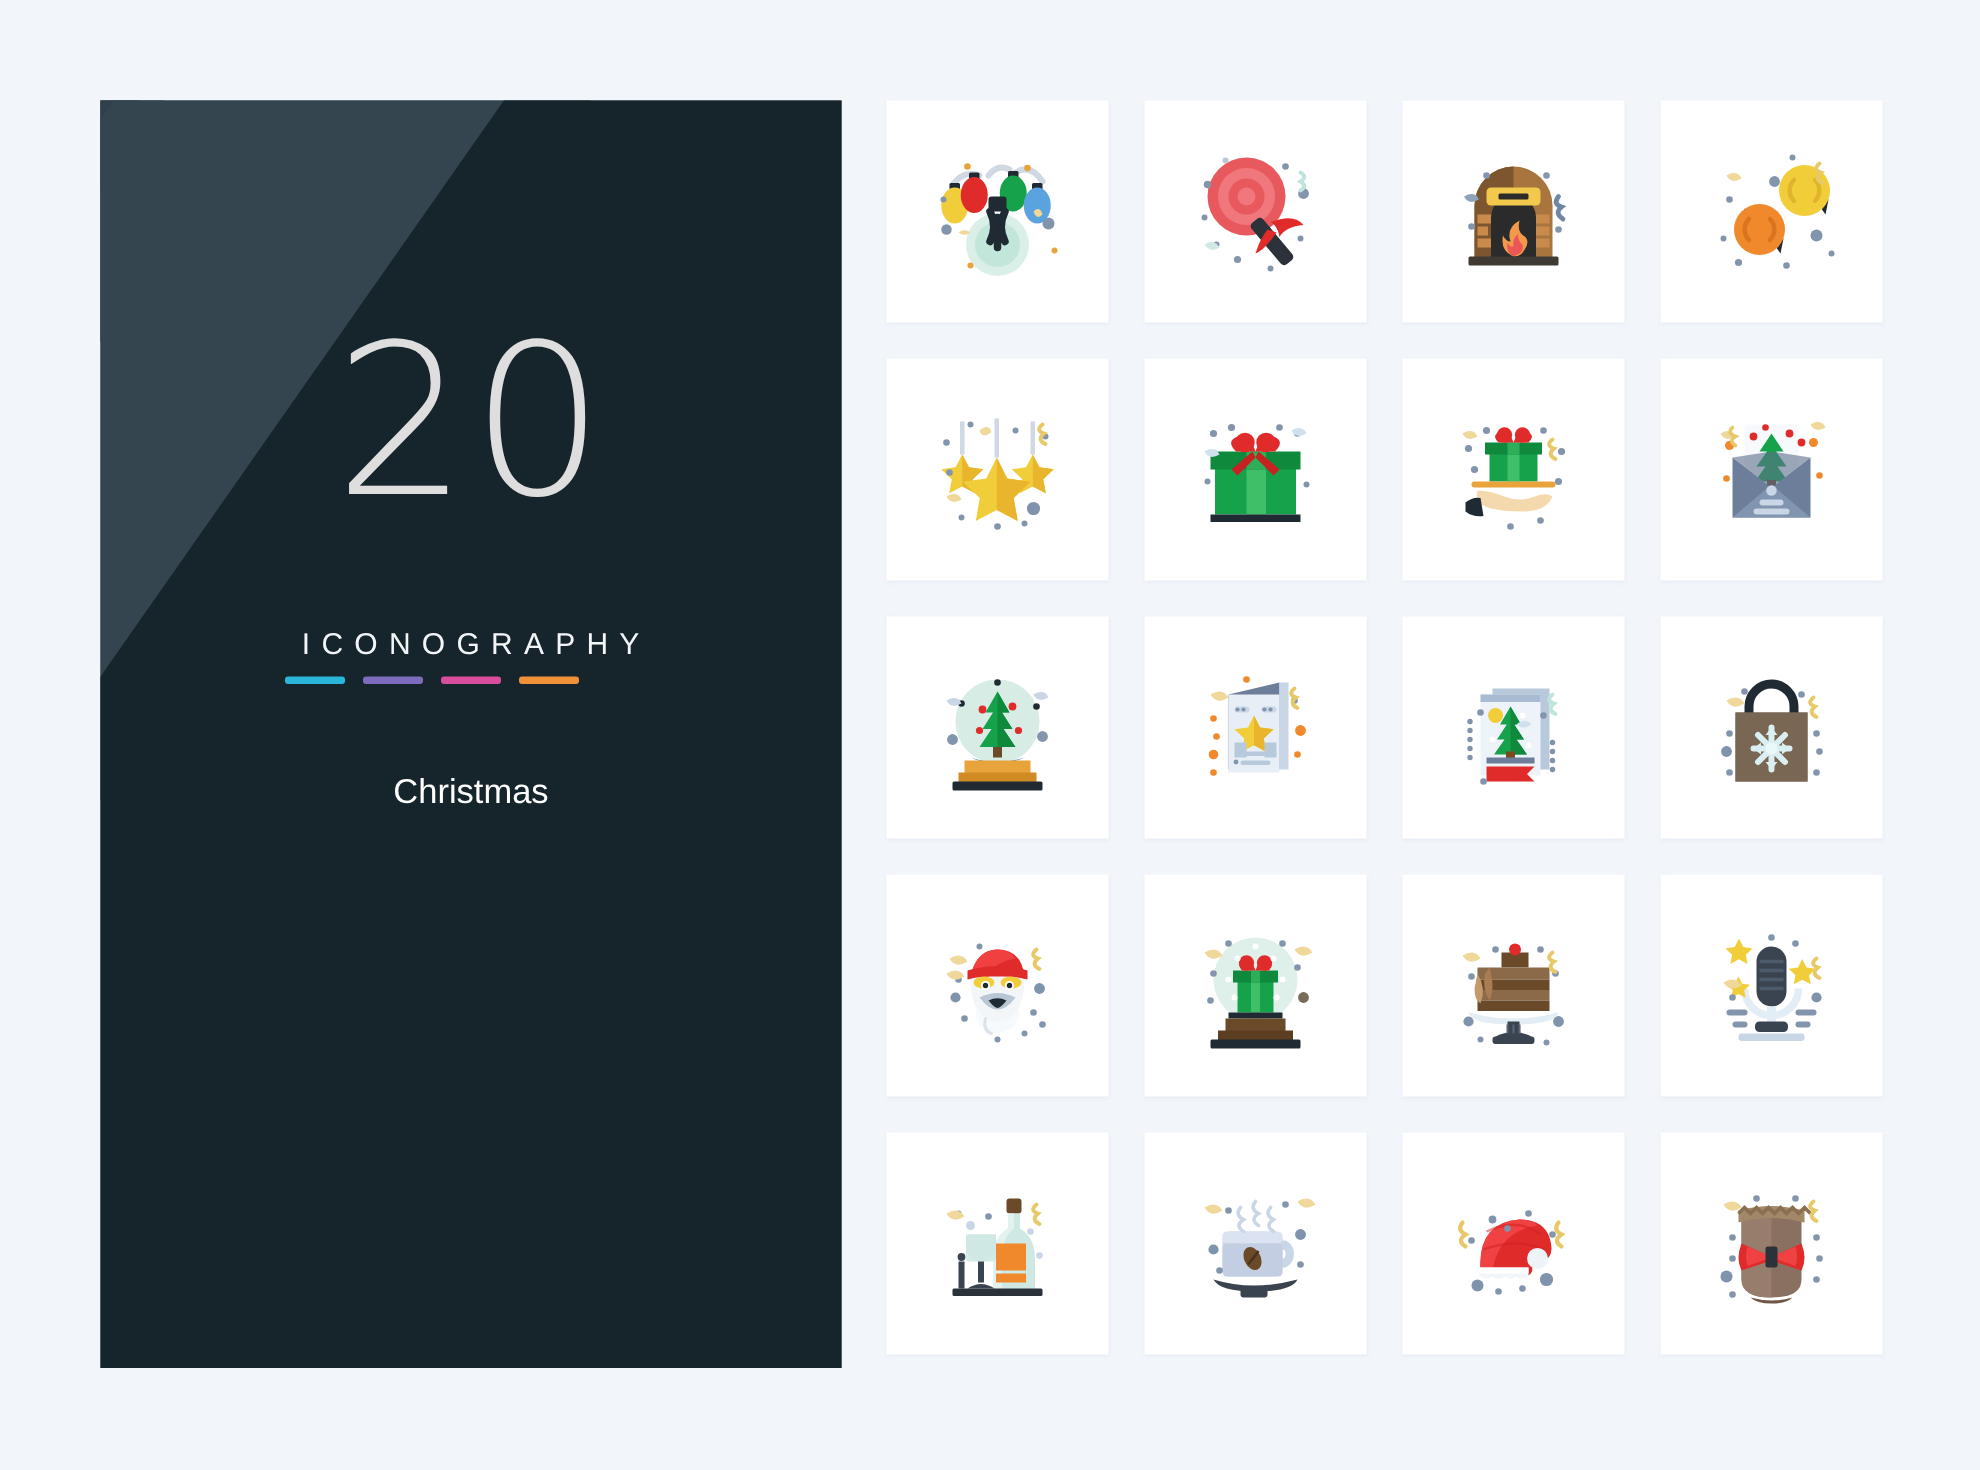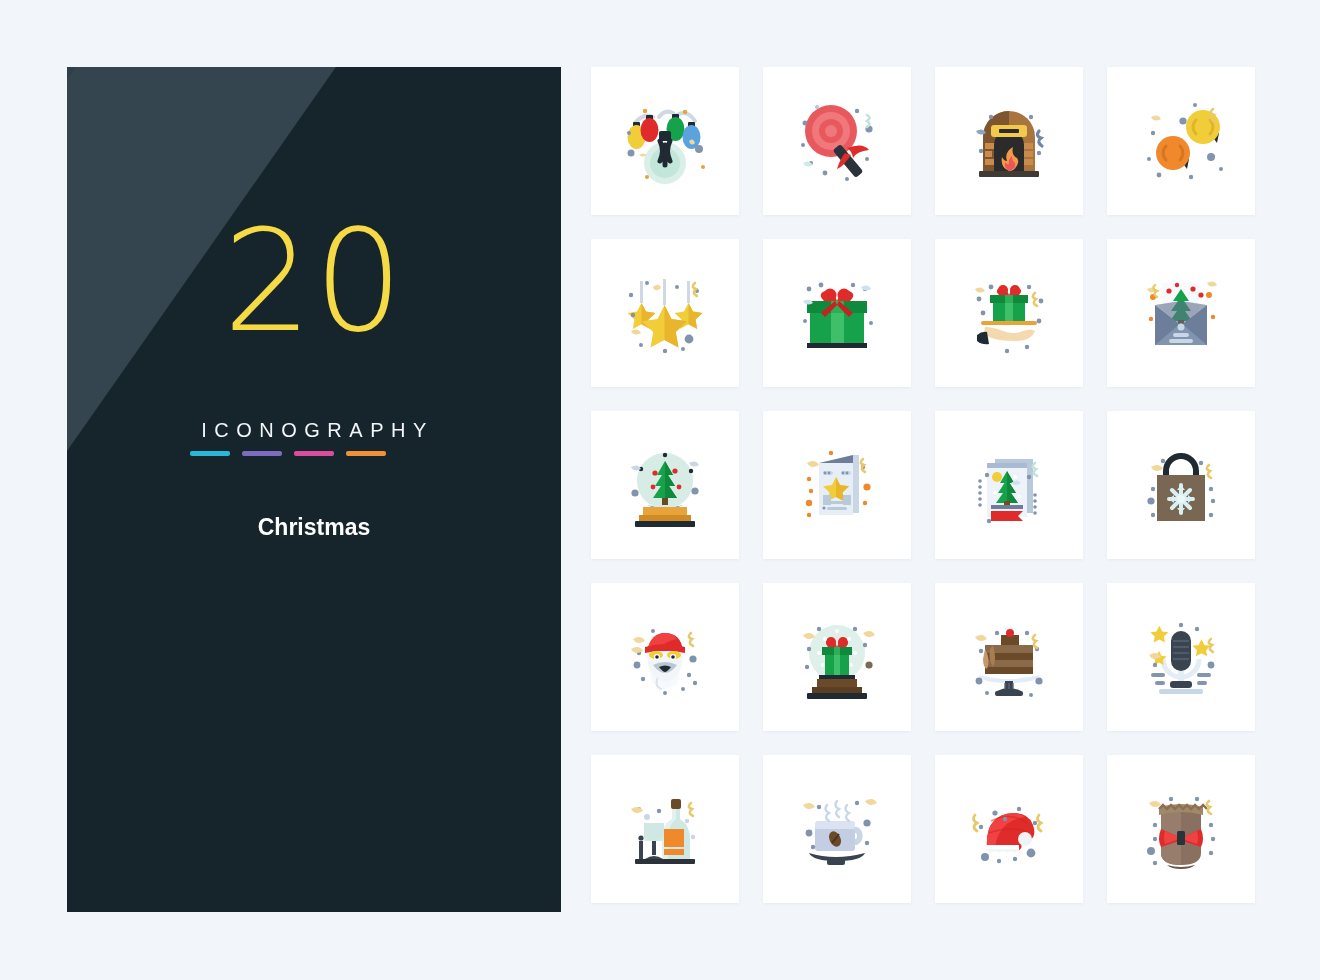--- a/index.html
+++ b/index.html
@@ -33,21 +33,21 @@
   .cover-inner {
     position: absolute; inset: 0;
     display: flex; flex-direction: column;
     align-items: center; justify-content: flex-start;
     padding-top: 145px;
   }
   .count {
     font-size: 140px;
     line-height: 1;
     font-weight: 300;
-    color: #fde047;
+    color: #e5e5e5;
     letter-spacing: 2px;
     font-family: "DejaVu Sans", sans-serif;
     -webkit-text-stroke: 0px;
     opacity: .97;
   }
   .iconography {
     margin-top: 67px;
     font-size: 20px;
     letter-spacing: 7.5px;
     color: #f3f6f8;
@@ -58,21 +58,21 @@
     margin-top: 9px;
     display: flex;
     gap: 12px;
   }
   .swatch { width: 40px; height: 5px; border-radius: 2px; }
 
   .subtitle {
     margin-top: 58px;
     font-size: 23px;
     color: #ffffff;
-    font-weight: 700;
+    font-weight: 400;
   }
 
   
   .grid {
     position: absolute;
     left: 591px; top: 67px;
     width: 665px;
     display: grid;
     grid-template-columns: repeat(4, 148px);
     grid-template-rows: repeat(5, 148px);

